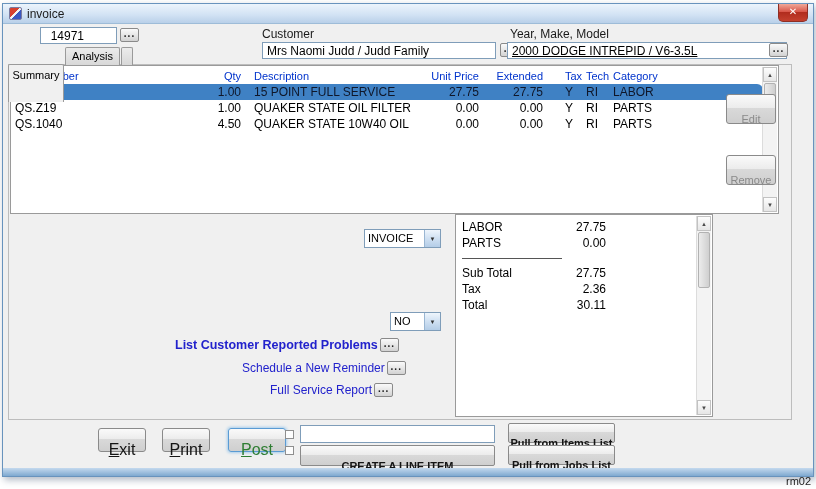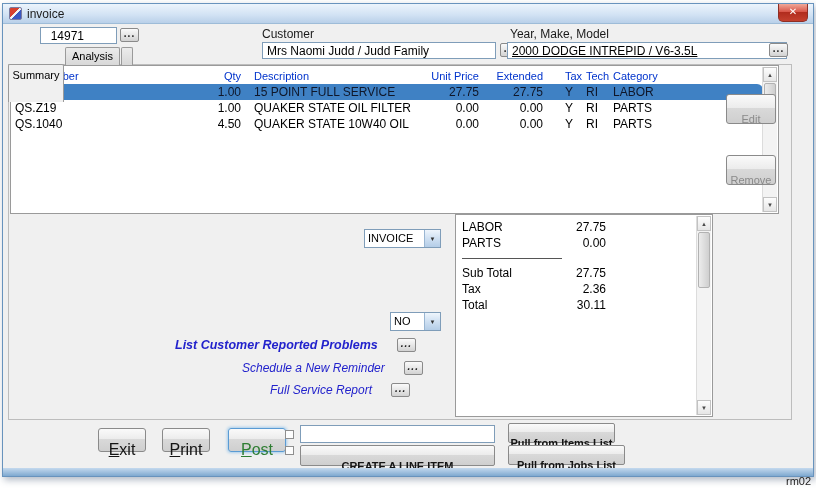--- a/index.html
+++ b/index.html
@@ -117,21 +117,21 @@
     position:absolute; border:1px solid #7f9db9; background:#fff;
     display:flex; align-items:stretch; z-index:3;
   }
   .combo .cval { flex:1; font-size:11px; line-height:17px; padding-left:3px; overflow:hidden; }
   .combo .cbtn {
     width:16px; background:linear-gradient(#eef5fc,#cfe0f2 50%,#b4cde7);
     border-left:1px solid #9ab6d2; display:flex; align-items:center; justify-content:center;
     font-size:6px; color:#333;
   }
 
-  .linkrow { position:absolute; display:flex; align-items:center; gap:19px; z-index:3;font-style:italic; }
+  .linkrow { position:absolute; display:flex; align-items:center; gap:2px; z-index:3; }
   .linkrow .ltext { font-size:12px; color:#2222cc; white-space:nowrap; cursor:default; }
   .linkrow.first .ltext { font-weight:bold; font-size:12.5px; }
   .linkrow .browse { position:static; }
 
   .totals {
     position:absolute; left:452px; top:190px; width:258px; height:203px;
     background:#fff; border:1px solid #9a9a9a; z-index:2;
   }
   .tcontent { position:absolute; left:0; top:4px; right:16px; }
   .trow { display:flex; height:16px; line-height:16px; font-size:12px; padding-left:6px; }
@@ -332,21 +332,21 @@
     <span class="ind" style="left:282px; top:422px;"></span>
 
     <input class="fld" style="left: 297px; top: 401px; width: 195px; height: 18px;" value="">
     <button class="btn wide" style="left:505px; top:399px; width:107px; height:20px;">
         <span class="cap">Pull from Items List</span>
       </button>
 
     <button class="btn wide" style="left:297px; top:421px; width:195px; height:21px;">
         <span class="cap">CREATE A LINE ITEM</span>
       </button>
-    <button class="btn wide" style="left:505px; top:421px; width:117px; height:20px;">
+    <button class="btn wide" style="left:505px; top:421px; width:107px; height:20px;">
         <span class="cap">Pull from Jobs List</span>
       </button>
 
     <div class="bottom-strip"></div>
   </div>
 </div>
 
 <span class="watermark">rm02</span>
 
 </body></html>

